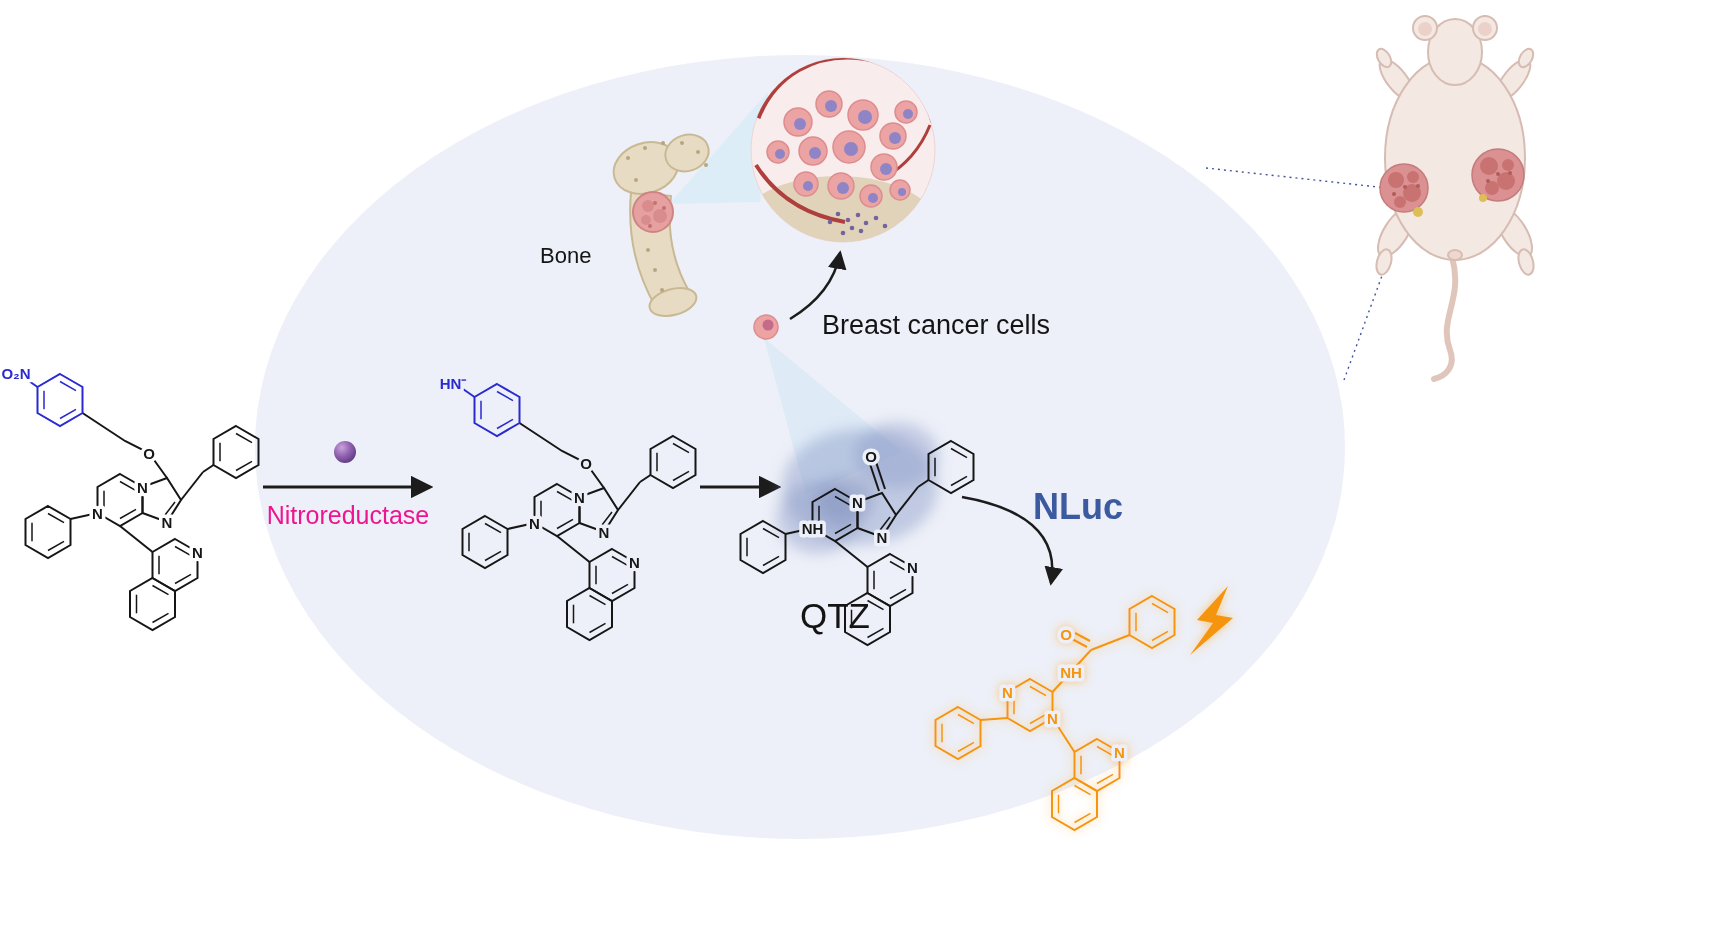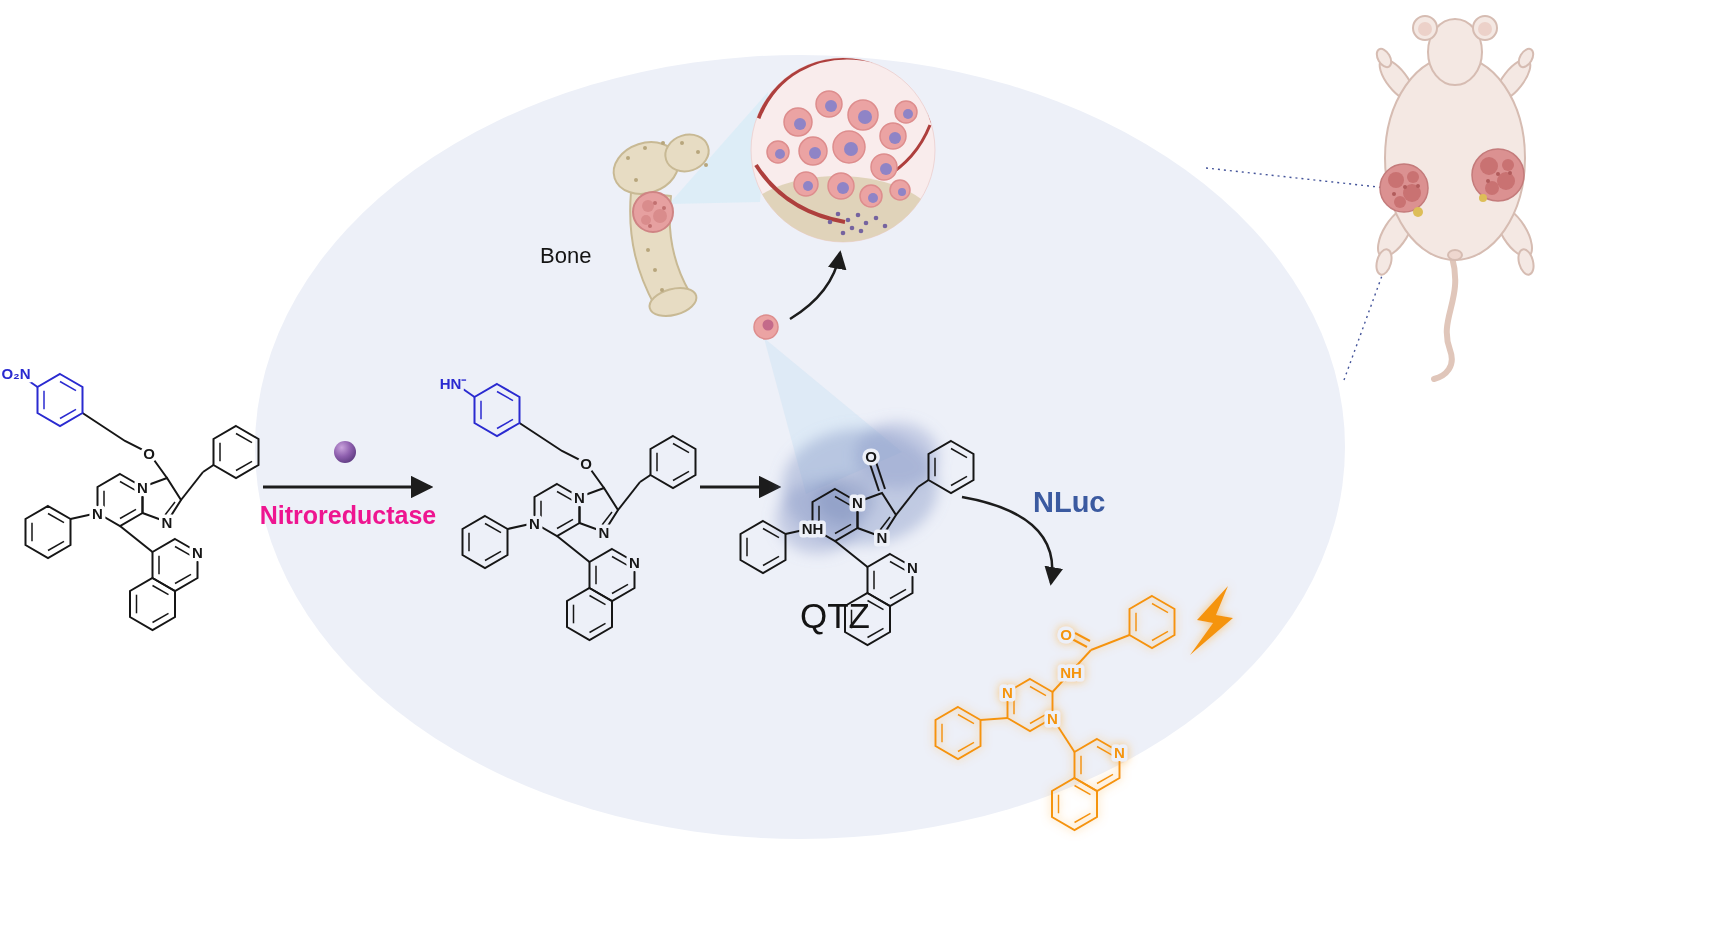--- a/index.html
+++ b/index.html
@@ -2,22 +2,22 @@
 <html><head>
 <meta charset="utf-8">
 <style>
   html,body{margin:0;padding:0;background:#ffffff;}
   .canvas{position:relative;width:1726px;height:925px;background:#ffffff;overflow:hidden;
           font-family:"Liberation Sans",sans-serif;}
   .canvas svg.scene{position:absolute;left:0;top:0;}
   .lbl{position:absolute;color:#141414;white-space:nowrap;}
   .lbl-bone{left:540px;top:243px;font-size:22px;}
   .lbl-bcc{left:822px;top:310px;font-size:27px;}
-  .lbl-ntr{left:250px;top:501px;width:196px;text-align:center;font-size:25px;font-weight:bold;color:#ee1590;}
-  .lbl-nluc{left:1033px;top:486px;font-size:29px;font-weight:bold;color:#3b5aa0;}
+  .lbl-ntr{left:250px;top:501px;width:196px;text-align:center;font-size:25px;font-weight:normal;color:#ee1590;}
+  .lbl-nluc{left:1033px;top:486px;font-size:36px;font-weight:bold;color:#3b5aa0;}
   .lbl-qtz{left:800px;top:596px;width:96px;text-align:left;font-size:35px;}
   
   .atom{font-family:"Liberation Sans",sans-serif;font-size:15px;font-weight:700;
         text-anchor:middle;dominant-baseline:central;paint-order:stroke;stroke-linejoin:round;}
   .aw{stroke:#ffffff;stroke-width:7px;}
   .al{stroke:#edf0f8;stroke-width:7px;}
   .fk{fill:#161616;}
   .fb{fill:#2a2ad0;}
   .fo{fill:#f5940e;}
 </style>
@@ -324,17 +324,18 @@
         <circle cx="1498" cy="174" r="2"></circle>
             <circle cx="1488" cy="181" r="2"></circle>
             <circle cx="1510" cy="173" r="2"></circle>
       </g>
       <circle cx="1483" cy="198" r="4" fill="#ddbe58" stroke="none"></circle>
     </g>
   </g>
 </svg>
 
 <div class="lbl lbl-bone">Bone</div>
+<div class="lbl lbl-bcc">Breast cancer cells</div>
 <div class="lbl lbl-ntr">Nitroreductase</div>
 <div class="lbl lbl-nluc">NLuc</div>
 <div class="lbl lbl-qtz">QTZ</div>
 
 </div>
 
 </body></html>

